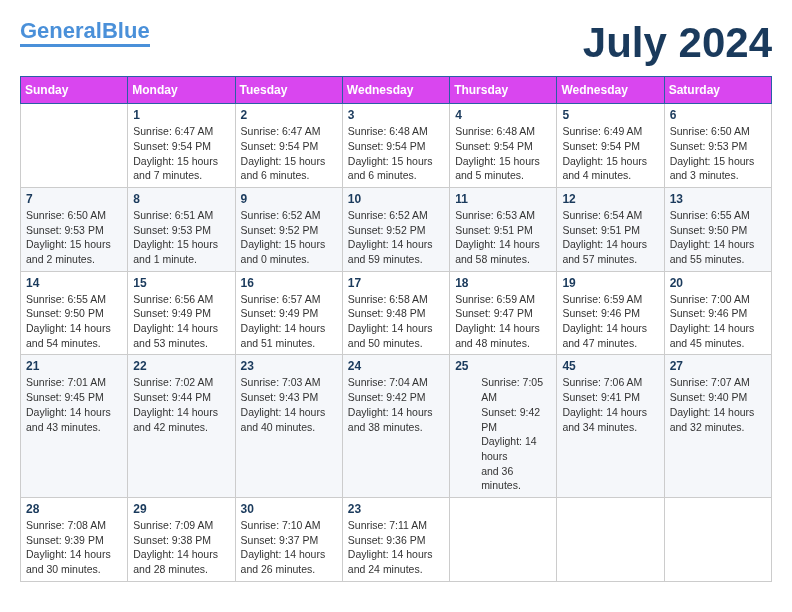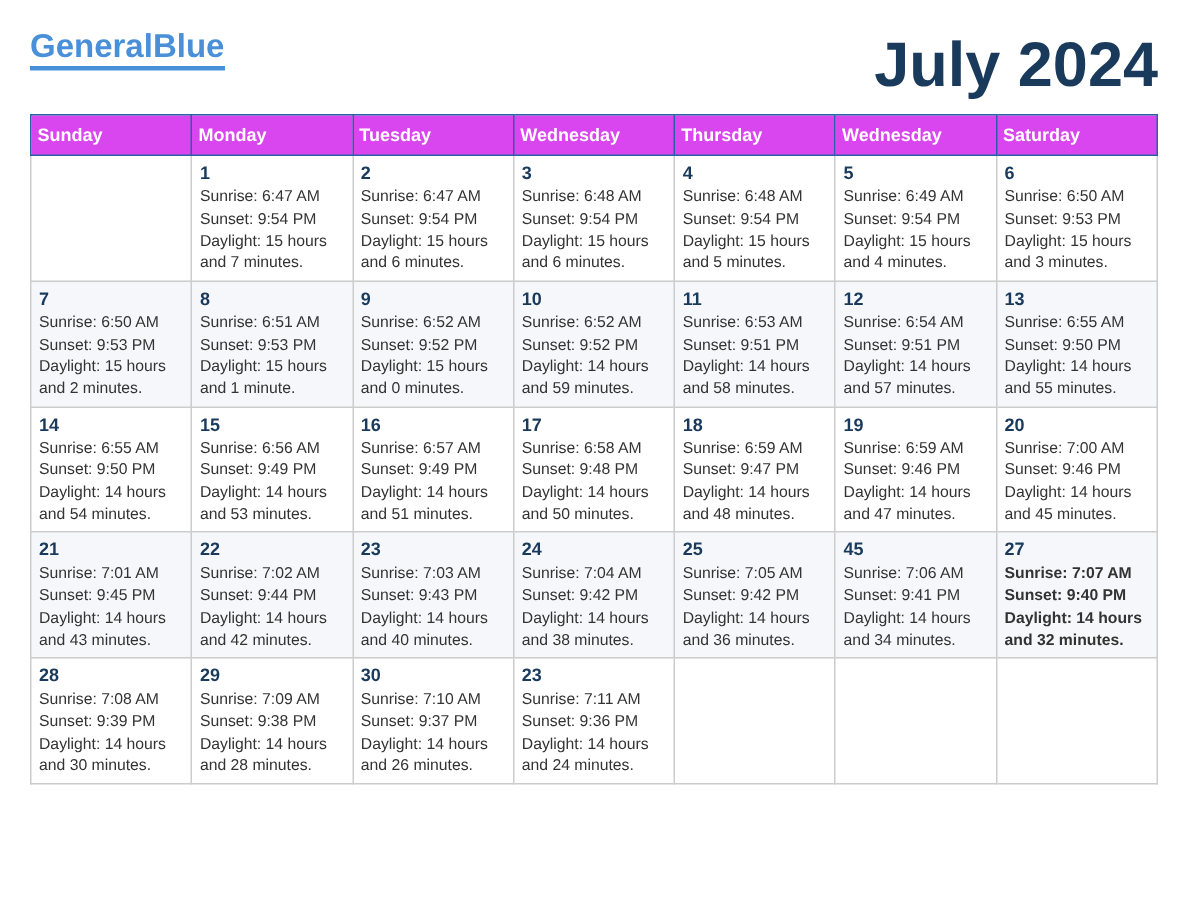--- a/index.html
+++ b/index.html
@@ -288,35 +288,35 @@
         </td>
         <td>
           <span class="day-number">24</span>
           <div class="day-info" style="white-space: pre-line;">Sunrise: 7:04 AM
 Sunset: 9:42 PM
 Daylight: 14 hours
 and 38 minutes.</div>
         </td>
         <td>
           <span class="day-number">25</span>
-          <div class="day-info" style="white-space: pre-line;">Sunrise: 7:05 AM
+          <div class="day-info" style="white-space: pre-line; margin-left: 26px;">Sunrise: 7:05 AM
 Sunset: 9:42 PM
 Daylight: 14 hours
 and 36 minutes.</div>
         </td>
         <td>
           <span class="day-number">45</span>
           <div class="day-info" style="white-space: pre-line;">Sunrise: 7:06 AM
 Sunset: 9:41 PM
 Daylight: 14 hours
 and 34 minutes.</div>
         </td>
         <td>
           <span class="day-number">27</span>
-          <div class="day-info" style="white-space: pre-line; font-weight: bold;">Sunrise: 7:07 AM
+          <div class="day-info" style="white-space: pre-line;">Sunrise: 7:07 AM
 Sunset: 9:40 PM
 Daylight: 14 hours
 and 32 minutes.</div>
         </td>
       </tr>
       <tr>
         <td>
           <span class="day-number">28</span>
           <div class="day-info" style="white-space: pre-line;">Sunrise: 7:08 AM
 Sunset: 9:39 PM

